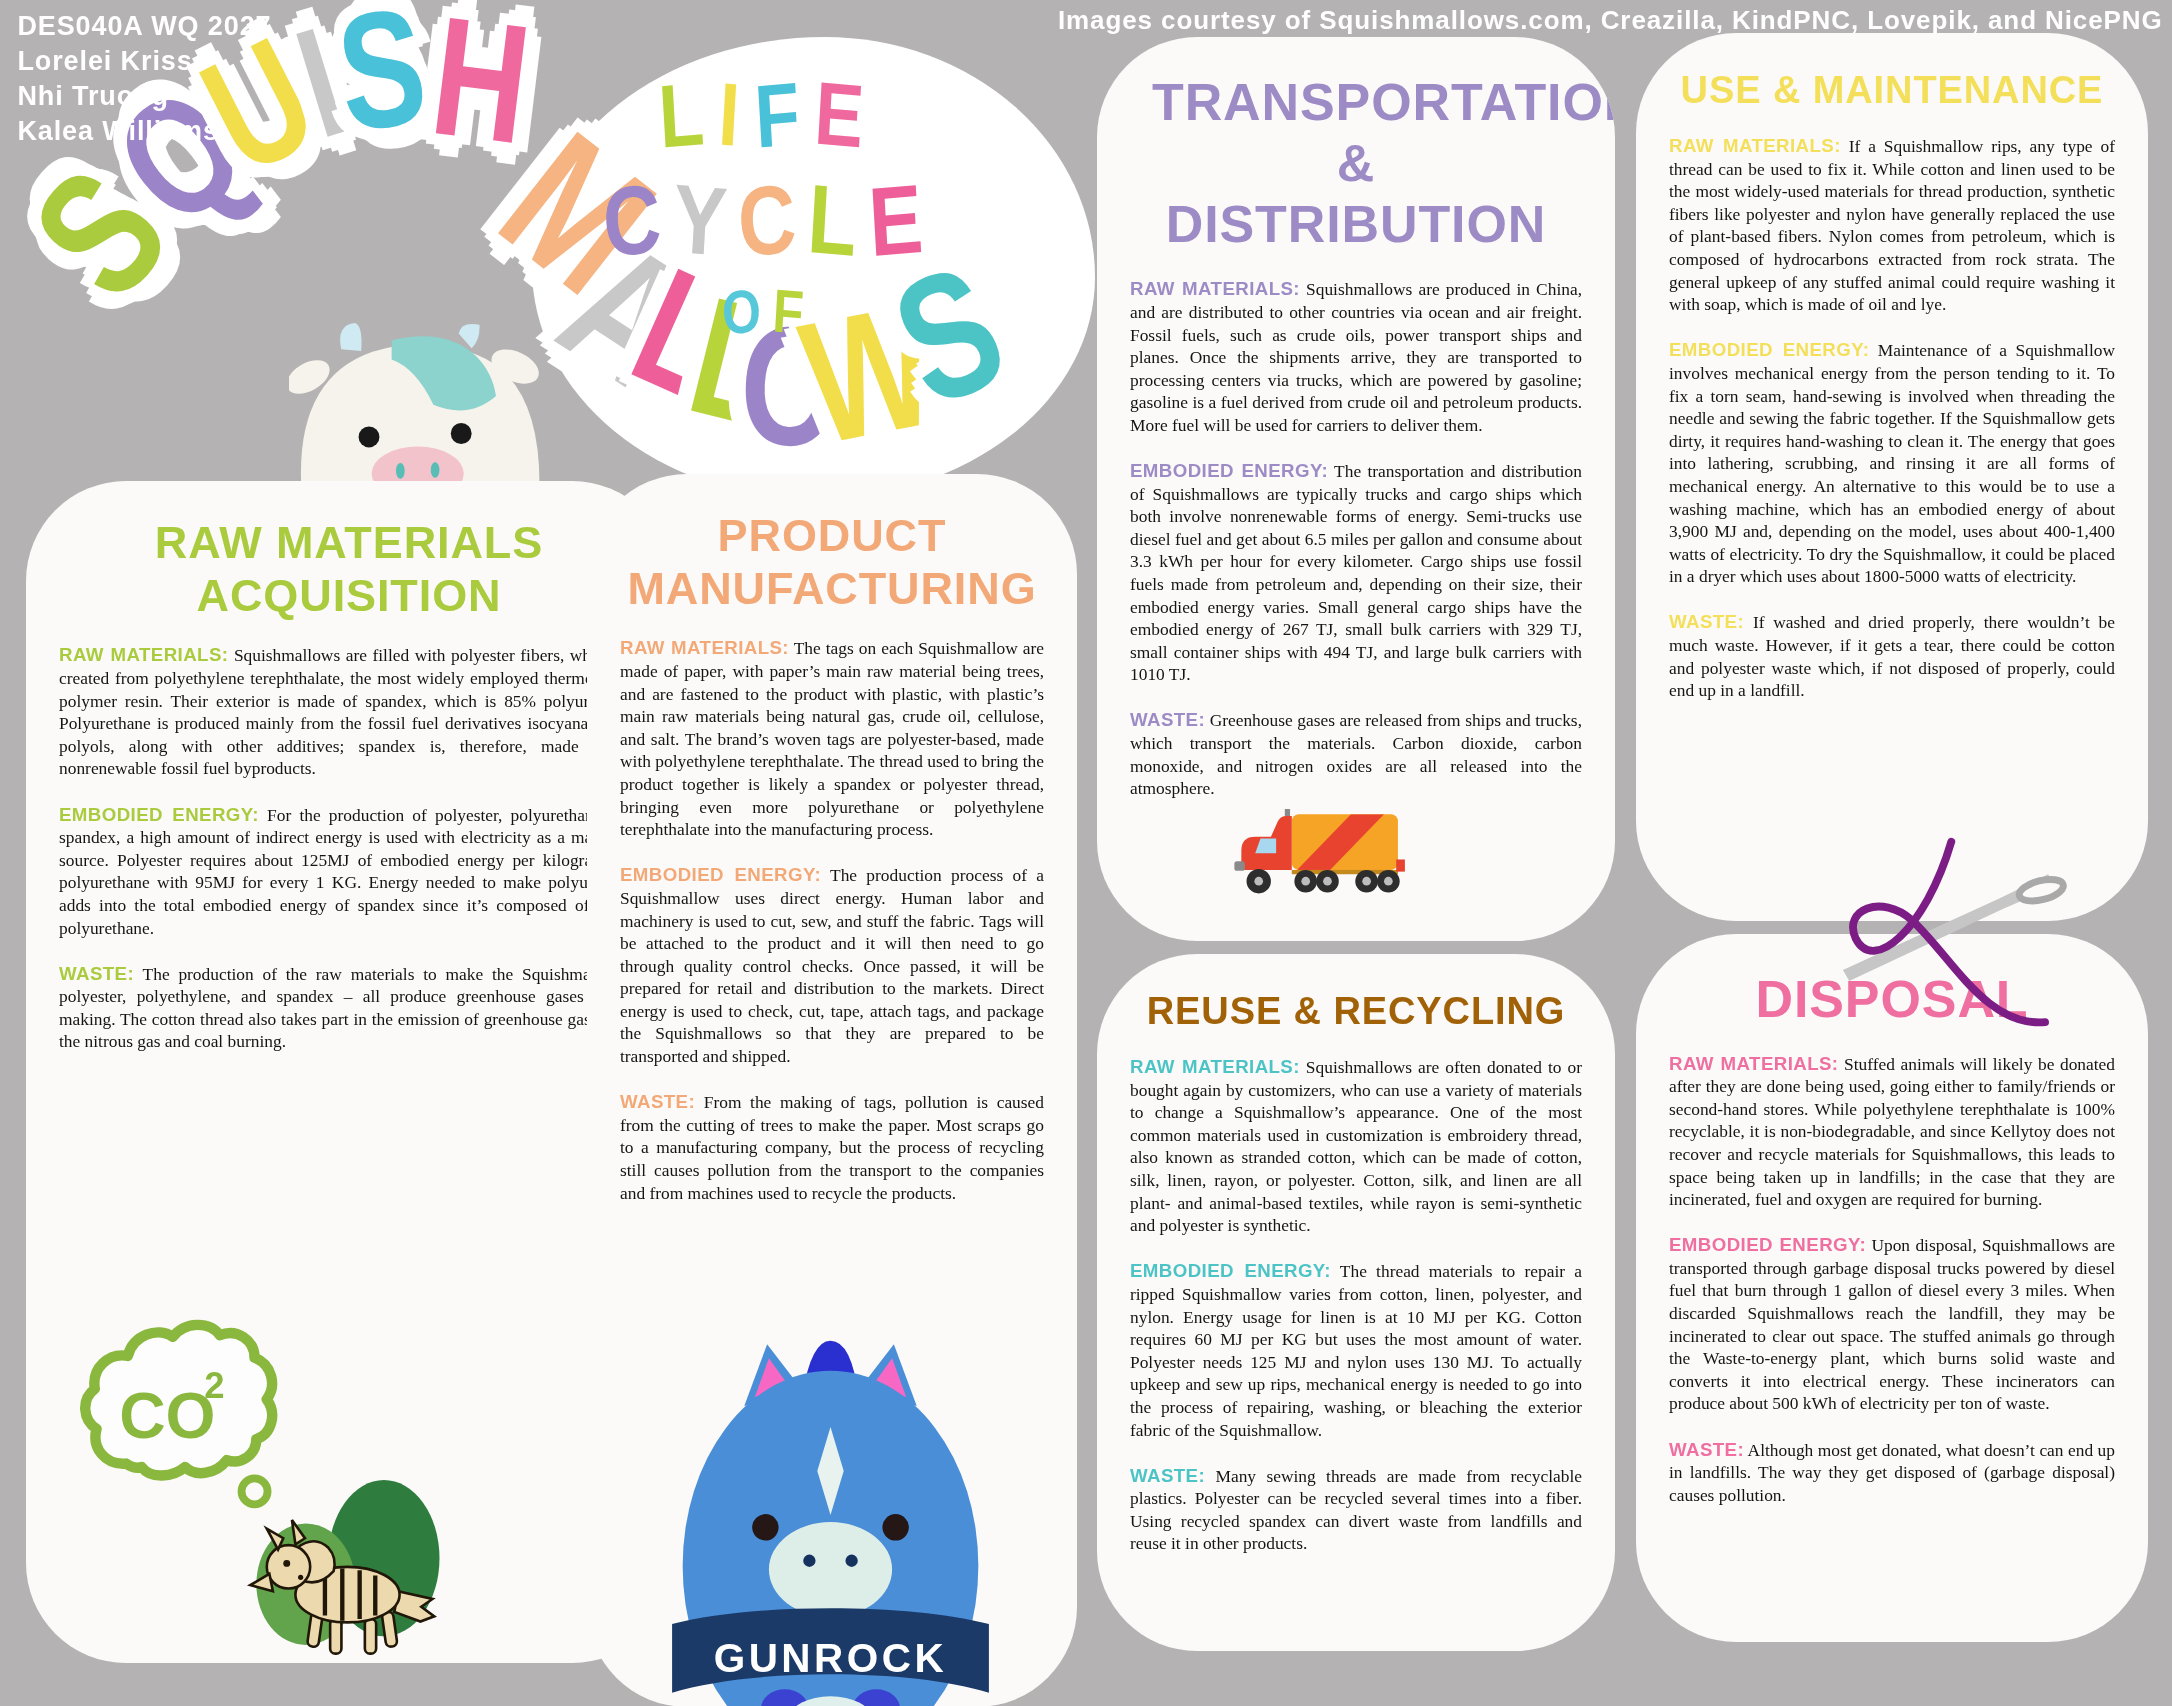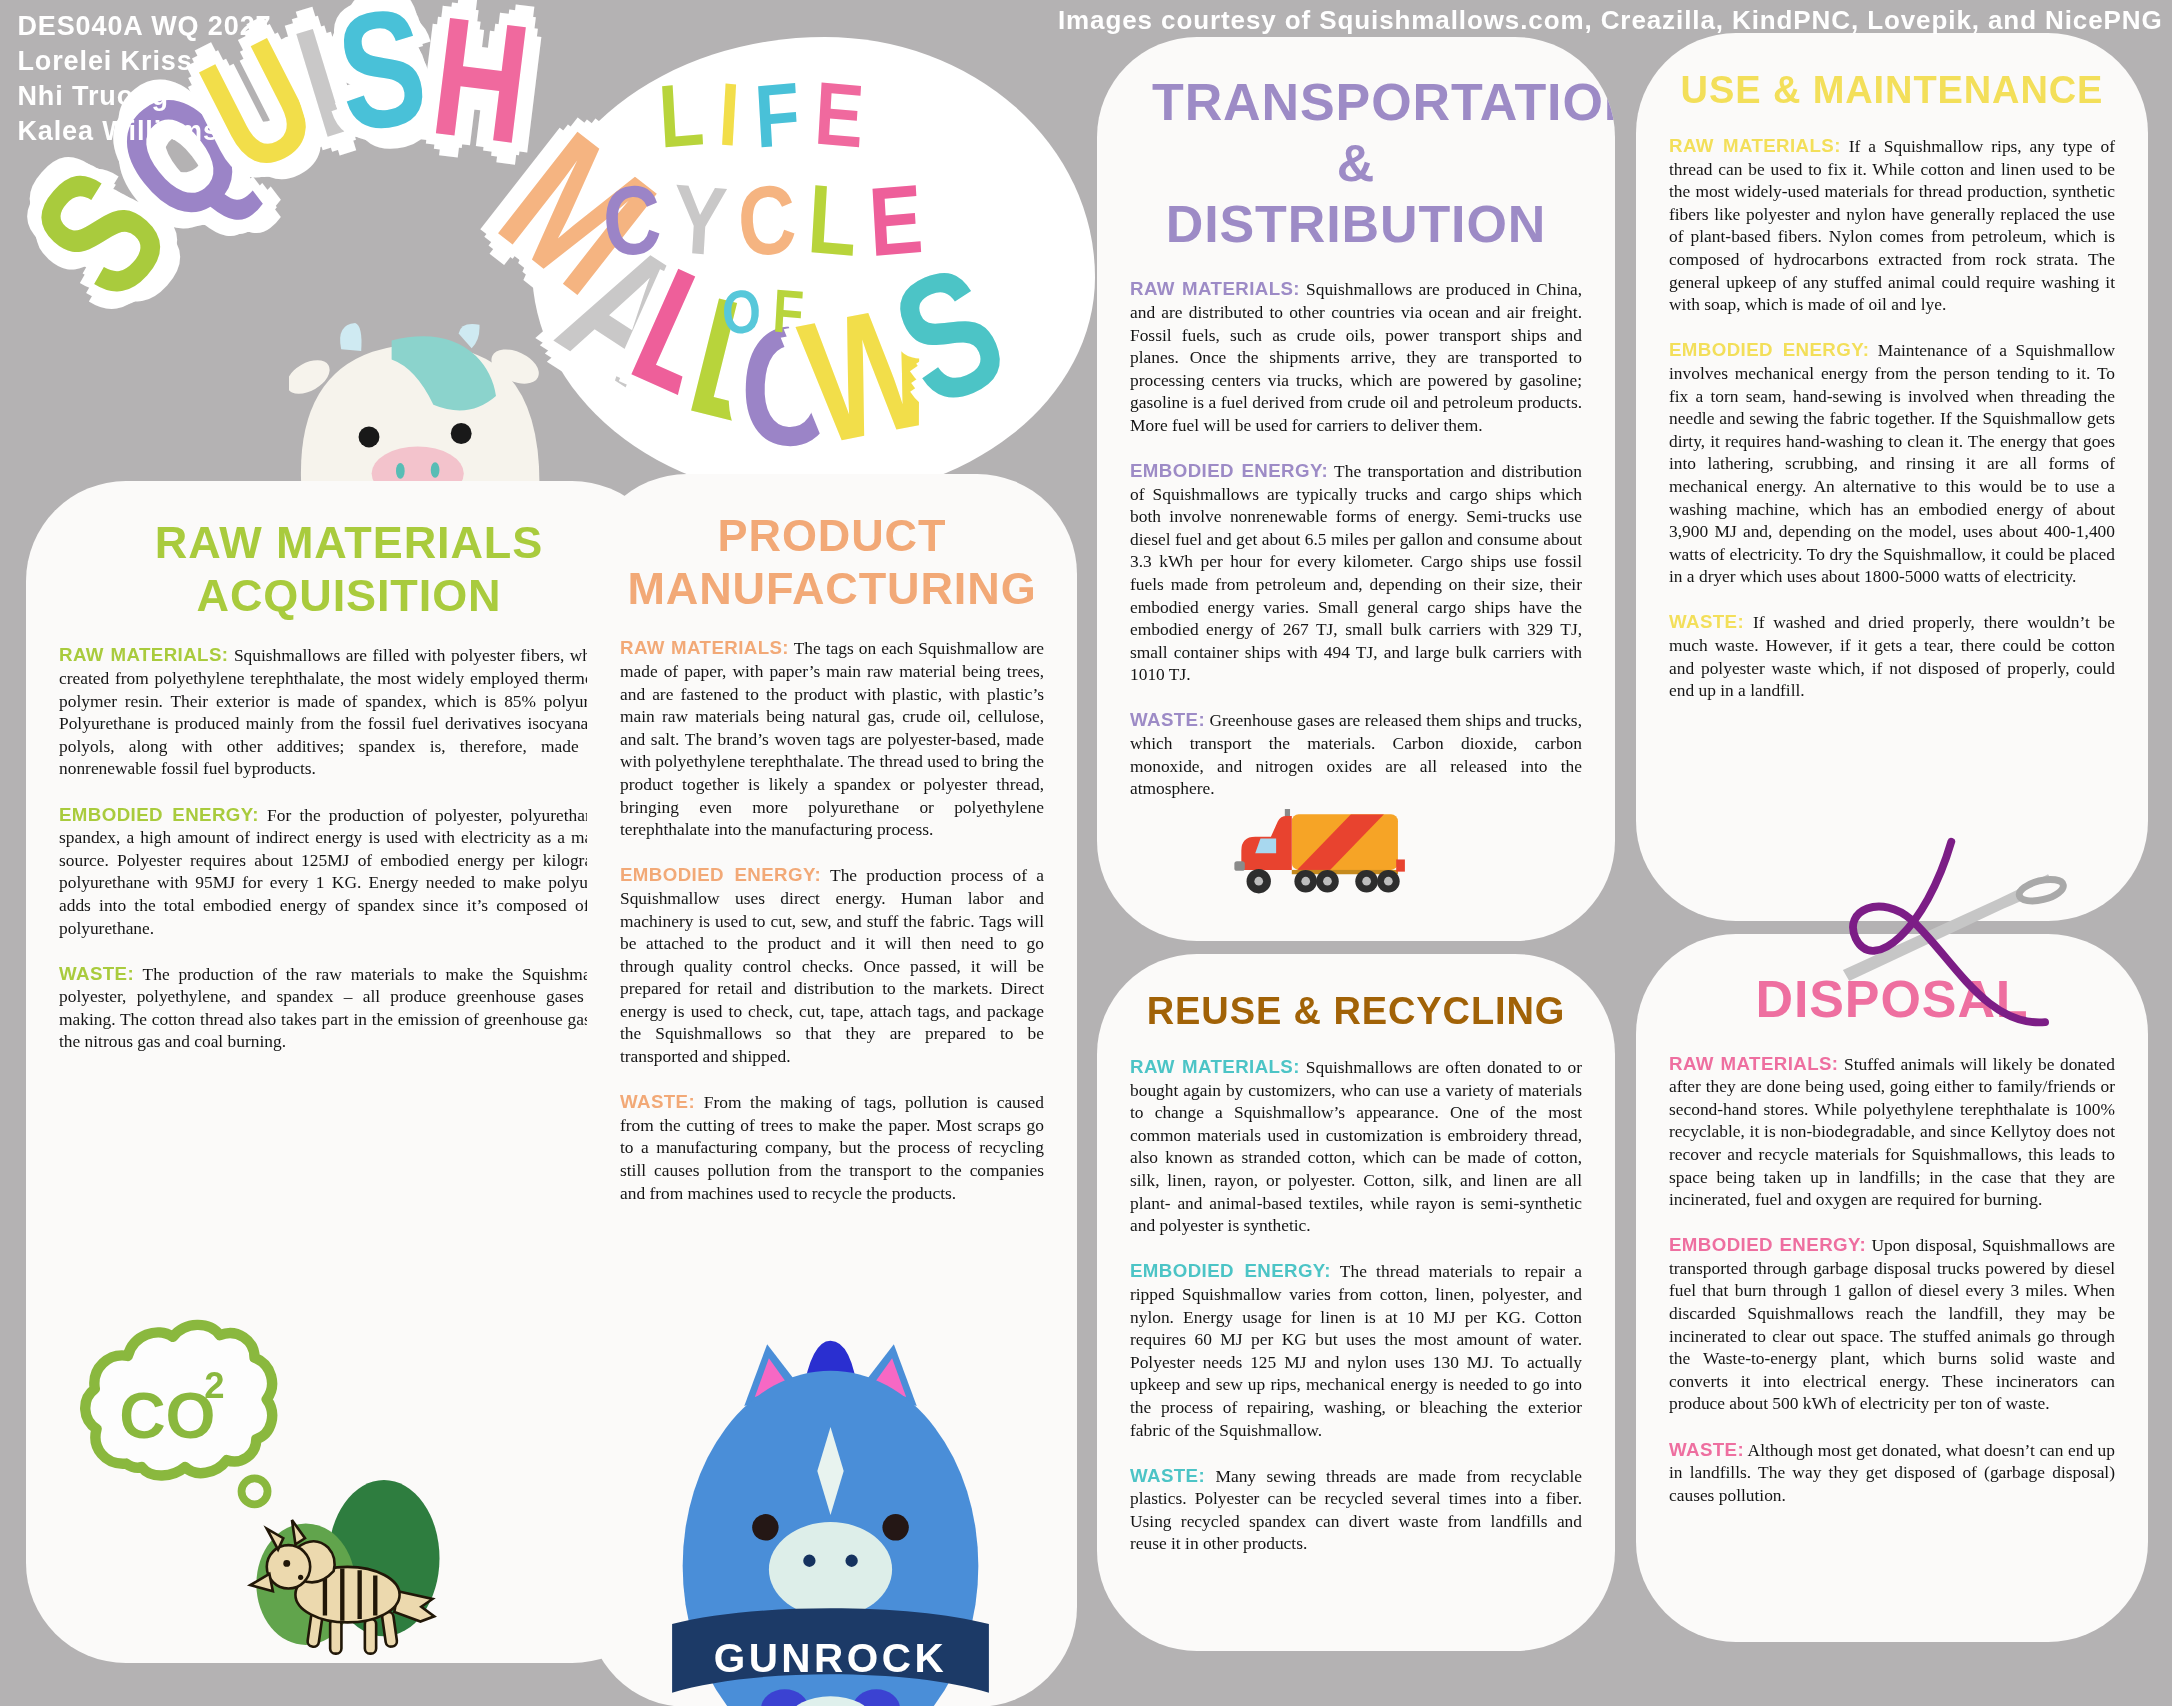--- a/index.html
+++ b/index.html
@@ -165,21 +165,21 @@
         <ellipse cx="190" cy="430" rx="46" ry="24" fill="#dff0ec"></ellipse>
         <text x="190" y="378" text-anchor="middle" font-family="Liberation Sans, sans-serif" font-weight="bold" font-size="46" letter-spacing="4" fill="#ffffff">GUNROCK</text>
       </svg>
     </div>
   </section>
 
   <section class="card" id="card-2">
     <h2 class="card-title" style="color: rgb(157, 139, 198);">TRANSPORTATION &amp; DISTRIBUTION</h2>
     <p class="sec"><span class="lbl" style="color: rgb(157, 139, 198);">RAW MATERIALS:</span> <span>Squishmallows are produced in China, and are distributed to other countries via ocean and air freight. Fossil fuels, such as crude oils, power transport ships and planes. Once the shipments arrive, they are transported to processing centers via trucks, which are powered by gasoline; gasoline is a fuel derived from crude oil and petroleum products. More fuel will be used for carriers to deliver them.</span></p>
     <p class="sec"><span class="lbl" style="color: rgb(157, 139, 198);">EMBODIED ENERGY:</span> <span>The transportation and distribution of Squishmallows are typically trucks and cargo ships which both involve nonrenewable forms of energy. Semi-trucks use diesel fuel and get about 6.5 miles per gallon and consume about 3.3 kWh per hour for every kilometer. Cargo ships use fossil fuels made from petroleum and, depending on their size, their embodied energy varies. Small general cargo ships have the embodied energy of 267 TJ, small bulk carriers with 329 TJ, small container ships with 494 TJ, and large bulk carriers with 1010 TJ.</span></p>
-    <p class="sec"><span class="lbl" style="color: rgb(157, 139, 198);">WASTE:</span> <span>Greenhouse gases are released them ships and trucks, which transport the materials. Carbon dioxide, carbon monoxide, and nitrogen oxides are all released into the atmosphere.</span></p>
+    <p class="sec"><span class="lbl" style="color: rgb(157, 139, 198);">WASTE:</span> <span>Greenhouse gases are released from ships and trucks, which transport the materials. Carbon dioxide, carbon monoxide, and nitrogen oxides are all released into the atmosphere.</span></p>
     <div class="illus" style="left:130px;top:772px;">
       <svg width="187" height="87" viewBox="0 0 210 100">
         <defs>
             <clipPath id="trl">
               <rect x="72" y="6" width="122" height="64" rx="8"></rect>
             </clipPath>
           </defs>
         <rect x="64" y="0" width="6" height="32" fill="#8a8a8a"></rect>
         <rect x="72" y="6" width="122" height="64" rx="8" fill="#f6a426"></rect>
         <polygon points="78,70 140,6 178,6 116,70" fill="#e8432f" clip-path="url(#trl)"></polygon>

